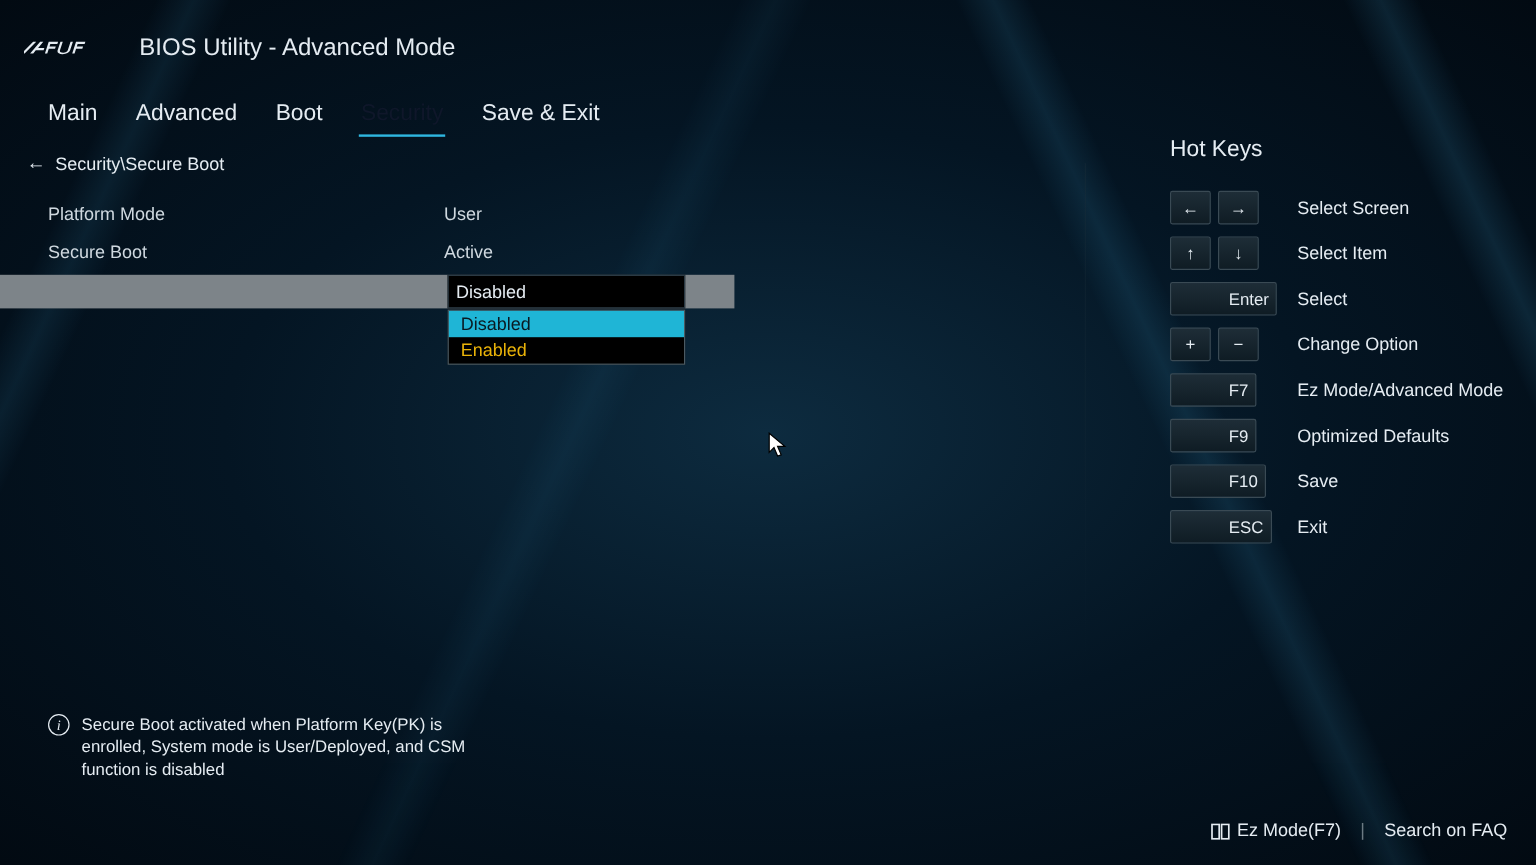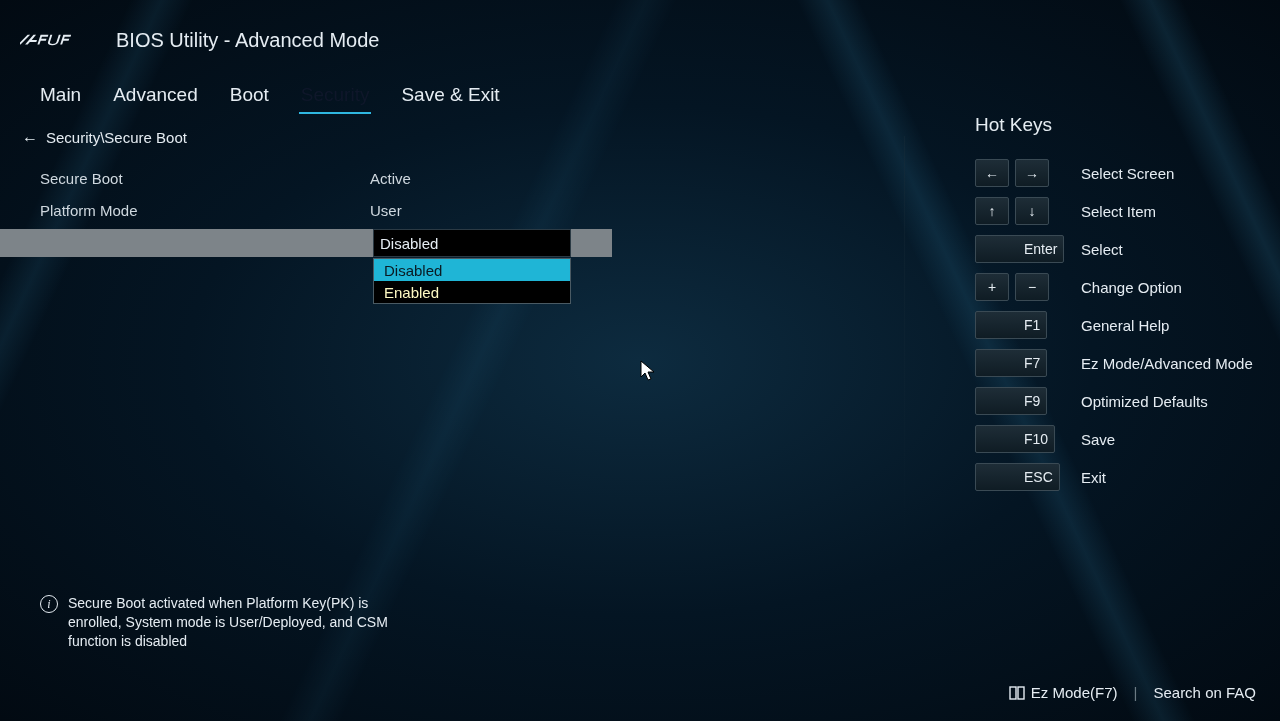--- a/index.html
+++ b/index.html
@@ -62,21 +62,21 @@
   }
   .row.selected { position: relative; }
 
   
   .dropdown-list {
     position: absolute; left: 373px; top: 258px; width: 198px;
     border: 1px solid #4a5a63; background: #000; z-index: 10;
   }
   .dropdown-list .opt {
     height: 22px; display: flex; align-items: center; padding: 0 10px;
-    font-size: 15px; color: #fef9c3; cursor: pointer;
+    font-size: 15px; color: #eab308; cursor: pointer;
   }
   .dropdown-list .opt.highlight { background: #1fb5d6; color: #0a1a22; }
 
   
   .sidebar {
     position: absolute; top: 78px; right: 25px; width: 280px;
     color: #e5ecf2; font-size: 15px; margin-top: 36px;
   }
   .sidebar h2 { font-size: 19px; font-weight: 400; margin-bottom: 22px; }
   .keyrow { display: flex; align-items: center; height: 30px; margin-bottom: 8px; gap: 16px; }
@@ -148,26 +148,26 @@
   <div class="tab">Save &amp; Exit</div>
 </div>
 
 <div class="breadcrumb">
   <span class="arrow">←</span>
   <span>Security\Secure Boot</span>
 </div>
 
 <div class="settings">
   <div class="row">
+    <span class="label">Platform Mode</span>
+    <span class="value">User</span>
+  </div>
+  <div class="row">
     <span class="label">Secure Boot</span>
     <span class="value">Active</span>
-  </div>
-  <div class="row">
-    <span class="label">Platform Mode</span>
-    <span class="value">User</span>
   </div>
   <div class="row selected">
     <div class="dropdown-current">
       <span>Disabled</span>
     </div>
   </div>
 </div>
 
 <div class="dropdown-list">
   <div class="opt highlight">Disabled</div>
@@ -201,26 +201,20 @@
   </div>
 
   <div class="keyrow">
     <div class="keys">
       <div class="key">+</div>
       <div class="key">−</div>
     </div>
     <div class="desc">Change Option</div>
   </div>
 
-  <div class="keyrow">
-    <div class="keys">
-        <div class="key wide">F1</div>
-      </div>
-    <div class="desc">General Help</div>
-  </div>
 
   <div class="keyrow">
     <div class="keys">
         <div class="key wide">F7</div>
       </div>
     <div class="desc">Ez Mode/Advanced Mode</div>
   </div>
 
   <div class="keyrow">
     <div class="keys">

